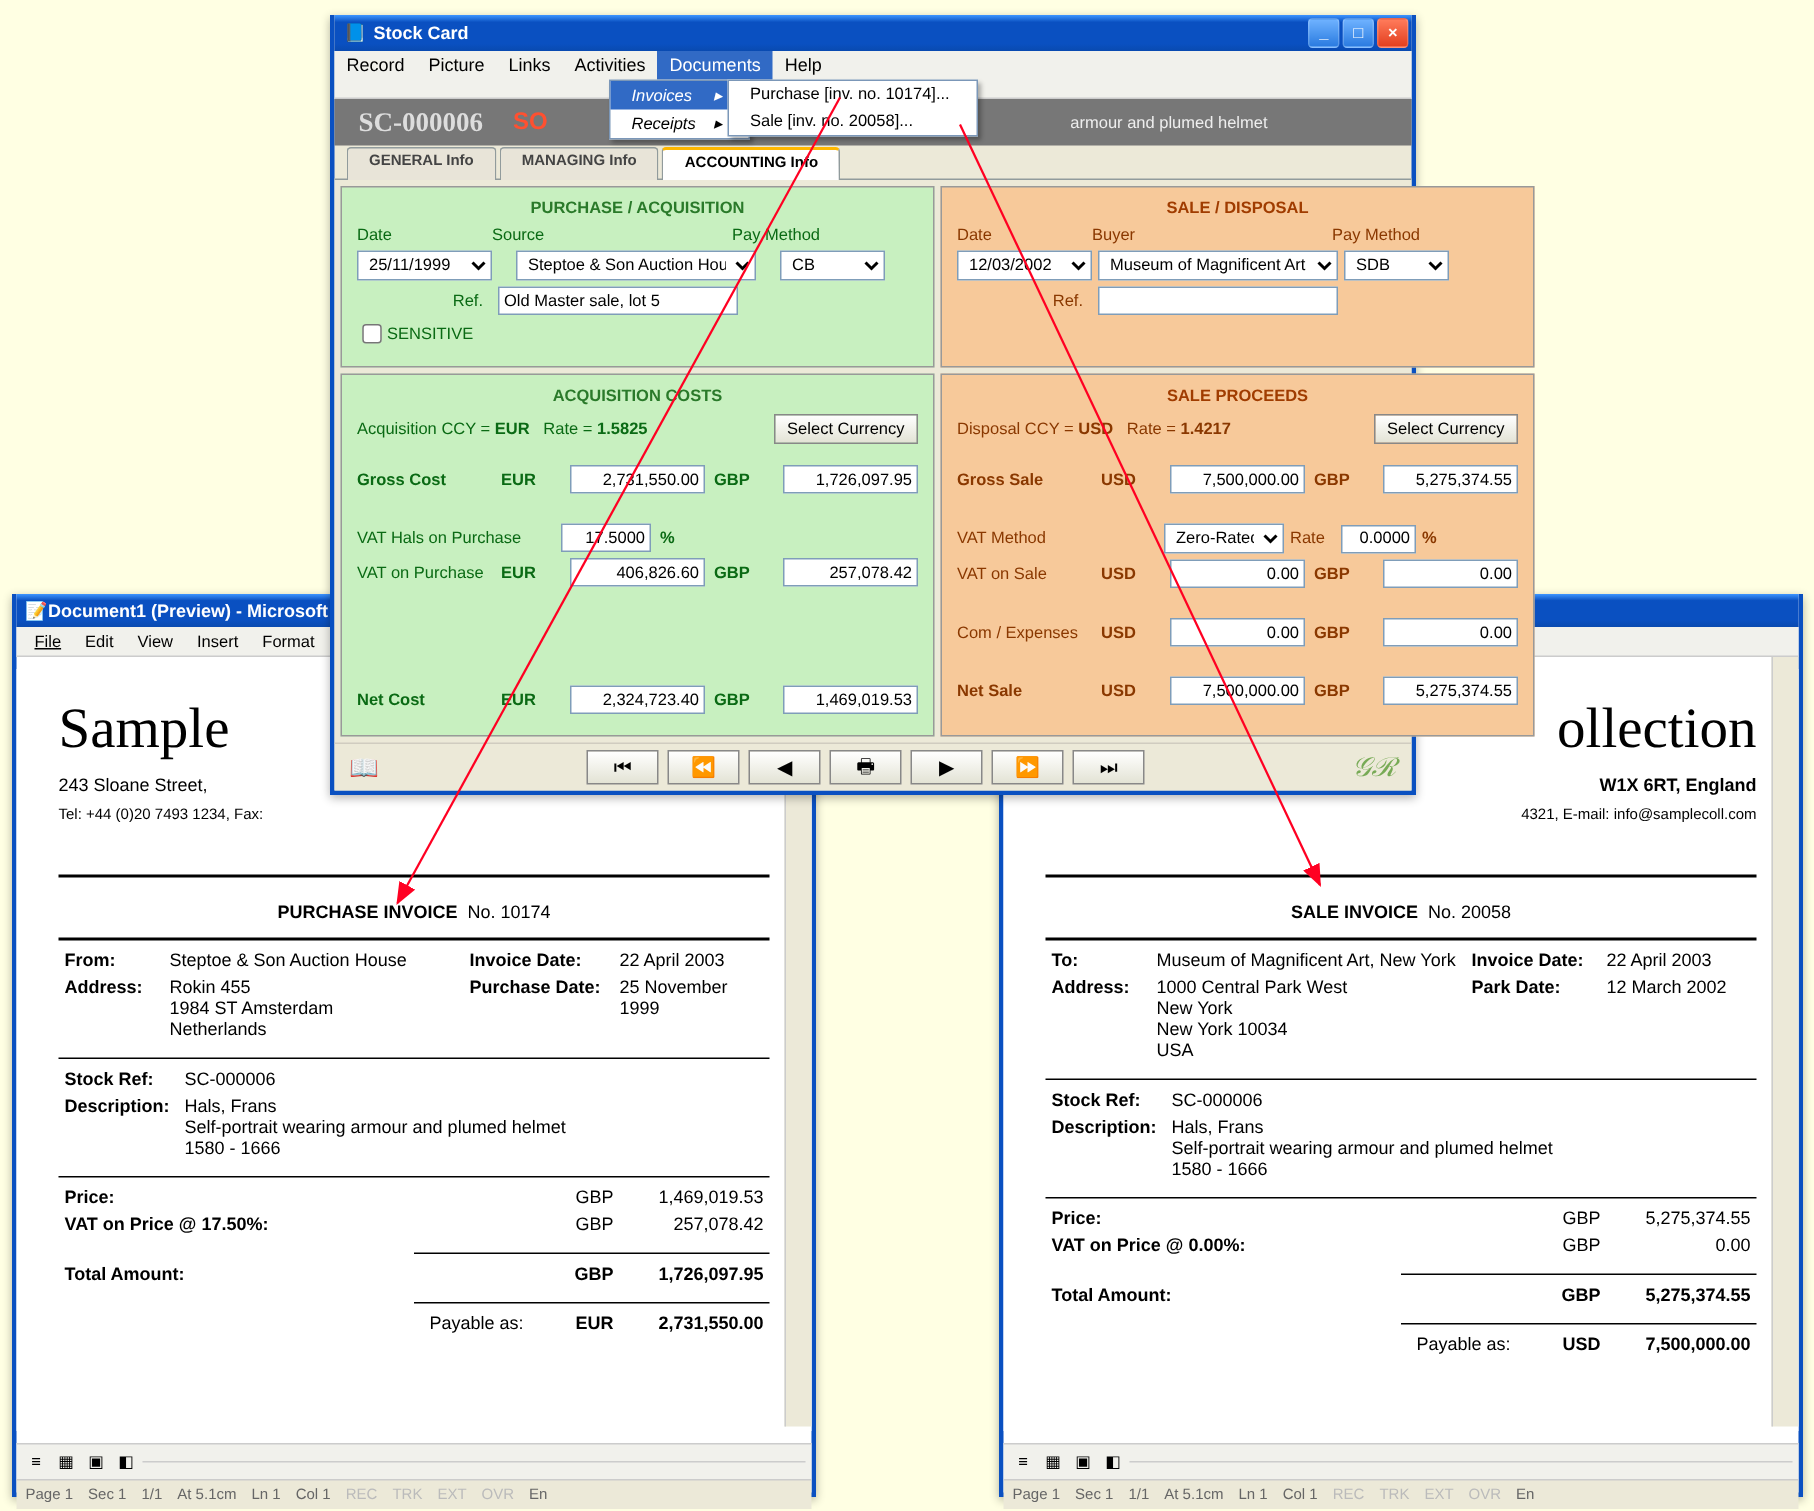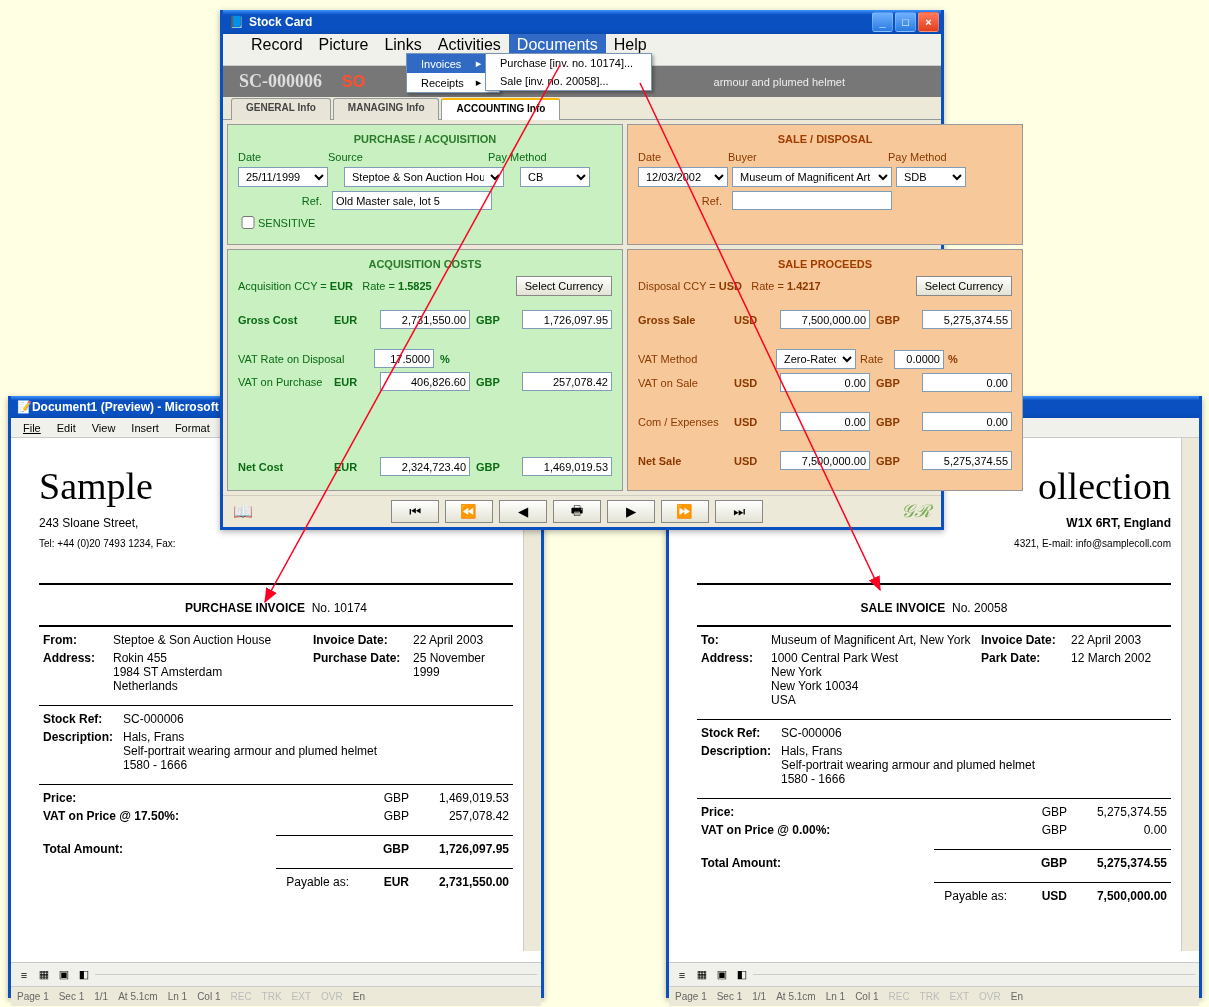--- a/index.html
+++ b/index.html
@@ -7,21 +7,21 @@
 
 
 .win { position: absolute; border: 3px solid #0A50C1; border-top: none; background: #ECE9D8; box-shadow: 0 2px 6px rgba(0,0,0,.3); }
 .titlebar { height: 24px; background: linear-gradient(to bottom, #3D95FF 0%, #0A50C1 20%, #0A50C1 80%, #094AB0 100%); color: #fff; display: flex; align-items: center; padding: 0 2px 0 6px; font-size: 12px; font-weight: bold; }
 .titlebar .spacer { flex: 1; }
 .titlebar .t-icon { width: 16px; height: 16px; margin-right: 4px; display:inline-flex; align-items:center; justify-content:center; }
 .ctrlbtn { width: 21px; height: 20px; margin-left: 2px; display:inline-flex; align-items:center; justify-content:center; border-radius:3px; font-size:11px; font-weight:bold; border:1px solid #fff3; }
 .ctrlbtn.min, .ctrlbtn.max { background: linear-gradient(#6fb2ff,#2a7be0); color:#fff;}
 .ctrlbtn.close { background: linear-gradient(#ff7b5b,#e23f1f); color:#fff;}
 
-.menubar { background:#F1F1EC; display:flex; height:32px; font-size:16px; border-bottom:1px solid #ccc;padding-left:20px;}
+.menubar { background:#F1F1EC; display:flex; height:32px; font-size:12px; border-bottom:1px solid #ccc;}
 .menubar .mitem { padding:2px 8px; cursor:default;}
 .menubar .mitem.active { background:#316AC5; color:#fff;}
 
 .hdrbar { background:#777; color:#ddd; padding:5px 16px; font-size:13px; display:flex; align-items:center; gap:20px;}
 .hdrbar .hid { font:bold 18px Georgia, 'Times New Roman', serif; color:#ddd;}
 .hdrbar .hso { color:#ff5030; font-weight:bold; font-size:16px;}
 .hdrbar .hdesc { font-size:11px; color:#eee;}
 
 .tabs { display:flex; height:22px; padding-left:8px; }
 .tab { background:#E8E4D8; border:1px solid #919B9C; border-bottom:none; border-radius:3px 3px 0 0; padding:3px 14px; font-size:10px; font-weight:bold; color:#444; margin-right:2px; position:relative; top:1px;}
@@ -323,21 +323,21 @@
     <span style="flex:1;"></span>
     <span class="hdesc">armour and plumed helmet</span>
     <span style="width:60px;"></span>
   </div>
   <div class="tabs">
     <div class="tab">GENERAL Info</div>
     <div class="tab">MANAGING Info</div>
     <div class="tab active">ACCOUNTING Info</div>
   </div>
 
-  <div class="submenu" style="left:183px; top:43px;">
+  <div class="submenu" style="left:183px; top:43px;font-style:italic;">
     <div class="sitem hi">
         <span>Invoices</span>
         <span>▸</span>
       </div>
     <div class="sitem">
         <span>Receipts</span>
         <span>▸</span>
       </div>
   </div>
   <div class="submenu" style="left:262px; top:43px;">
@@ -401,21 +401,21 @@
       </div>
       <div class="curgrid">
         <span class="lbl g b">Gross Cost</span>
         <span class="lbl g b">EUR</span>
         <input class="inp num" value="2,731,550.00" style="">
         <span class="lbl g b">GBP</span>
         <input class="inp num" value="1,726,097.95" style="">
       </div>
       <div style="height:14px;"></div>
       <div class="row" style="grid-template-columns:130px 60px 20px; column-gap:6px;">
-        <span class="lbl g">VAT Rate on Disposal</span>
+        <span class="lbl g">VAT Hals on Purchase</span>
         <input class="inp num" value="17.5000" style="">
         <span class="lbl g b">%</span>
       </div>
       <div class="curgrid">
         <span class="lbl g">VAT on Purchase</span>
         <span class="lbl g b">EUR</span>
         <input class="inp num" value="406,826.60" style="">
         <span class="lbl g b">GBP</span>
         <input class="inp num" value="257,078.42" style="">
       </div>

